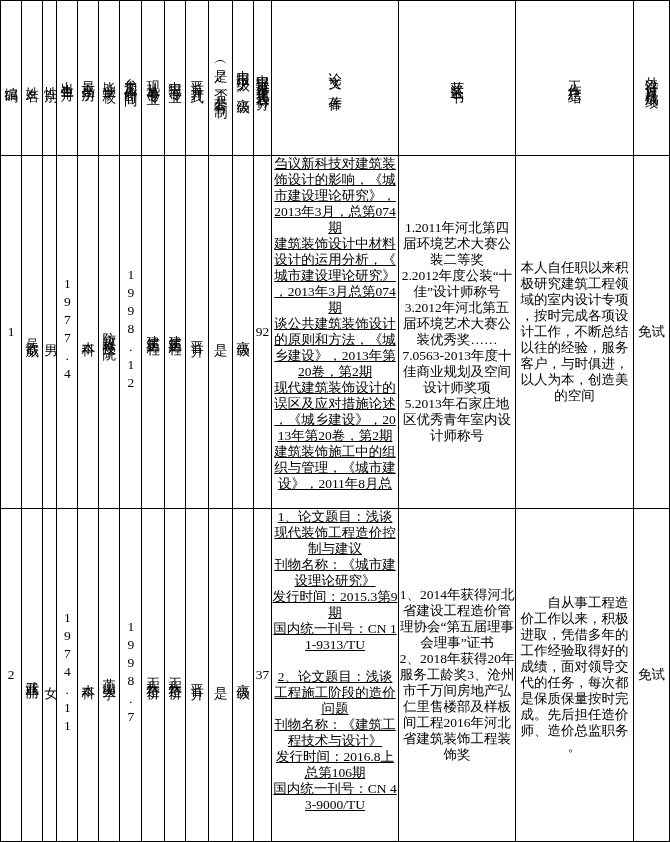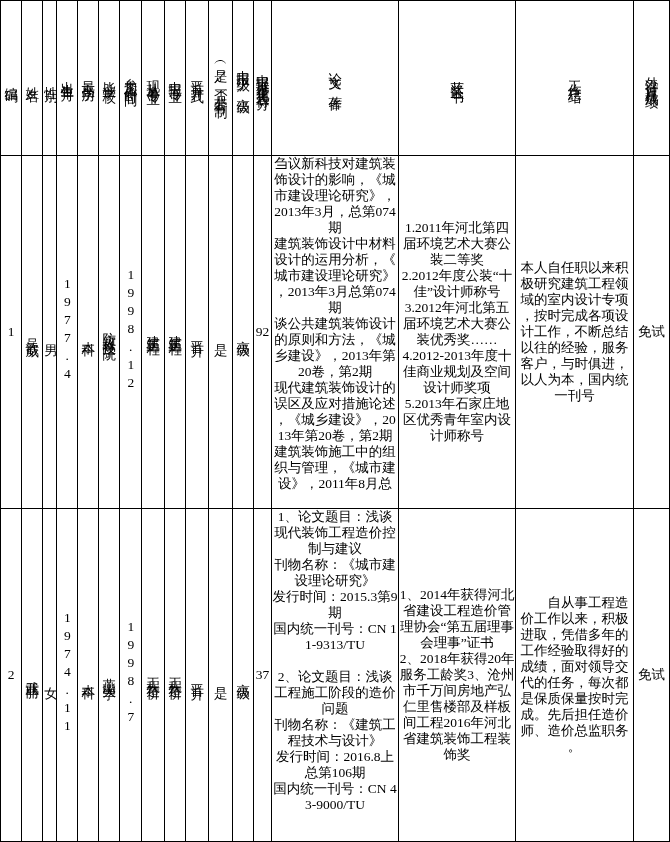--- a/index.html
+++ b/index.html
@@ -27,21 +27,21 @@
   }
   
   .para {
     text-align:left; vertical-align:middle;
     white-space:pre-wrap;
     line-height:16px;
     padding:1px 2px;
     word-break:break-all;
     line-break:anywhere;
   }
-  .para.top { vertical-align:top; }
+  .para.top { vertical-align:top;text-decoration:underline; }
   .para.ctr { text-align:center; }
   .hrow  { height:155px; }
   .drow1 { height:353px; }
   .drow2 { height:333px; }
 </style>
 </head>
 <body>
 
 <div class="page">
   <table class="sheet">
@@ -101,23 +101,23 @@
         <td><span class="v">高级</span></td>
         <td>92</td>
         <td class="para top">刍议新科技对建筑装饰设计的影响，《城市建设理论研究》，2013年3月，总第074期
 建筑装饰设计中材料设计的运用分析，《城市建设理论研究》，2013年3月总第074期
 谈公共建筑装饰设计的原则和方法，《城乡建设》，2013年第20卷，第2期
 现代建筑装饰设计的误区及应对措施论述，《城乡建设》，2013年第20卷，第2期
 建筑装饰施工中的组织与管理，《城市建设》，2011年8月总</td>
         <td class="para">1.2011年河北第四届环境艺术大赛公装二等奖
 2.2012年度公装“十佳”设计师称号
 3.2012年河北第五届环境艺术大赛公装优秀奖……
-4.2012-2013年度十佳商业规划及空间设计师奖项
+7.0563-2013年度十佳商业规划及空间设计师奖项
 5.2013年石家庄地区优秀青年室内设计师称号</td>
-        <td class="para">本人自任职以来积极研究建筑工程领域的室内设计专项，按时完成各项设计工作，不断总结以往的经验，服务客户，与时俱进，以人为本，国内统一刊号</td>
+        <td class="para">本人自任职以来积极研究建筑工程领域的室内设计专项，按时完成各项设计工作，不断总结以往的经验，服务客户，与时俱进，以人为本，创造美的空间</td>
         <td>免试</td>
       </tr>
       <tr class="drow2">
         <td>2</td>
         <td><span class="v">武亚丽</span></td>
         <td><span class="v">女</span></td>
         <td><span class="v">1974.11</span></td>
         <td><span class="v">本科</span></td>
         <td><span class="v">燕山大学</span></td>
         <td><span class="v">1998.7</span></td>

